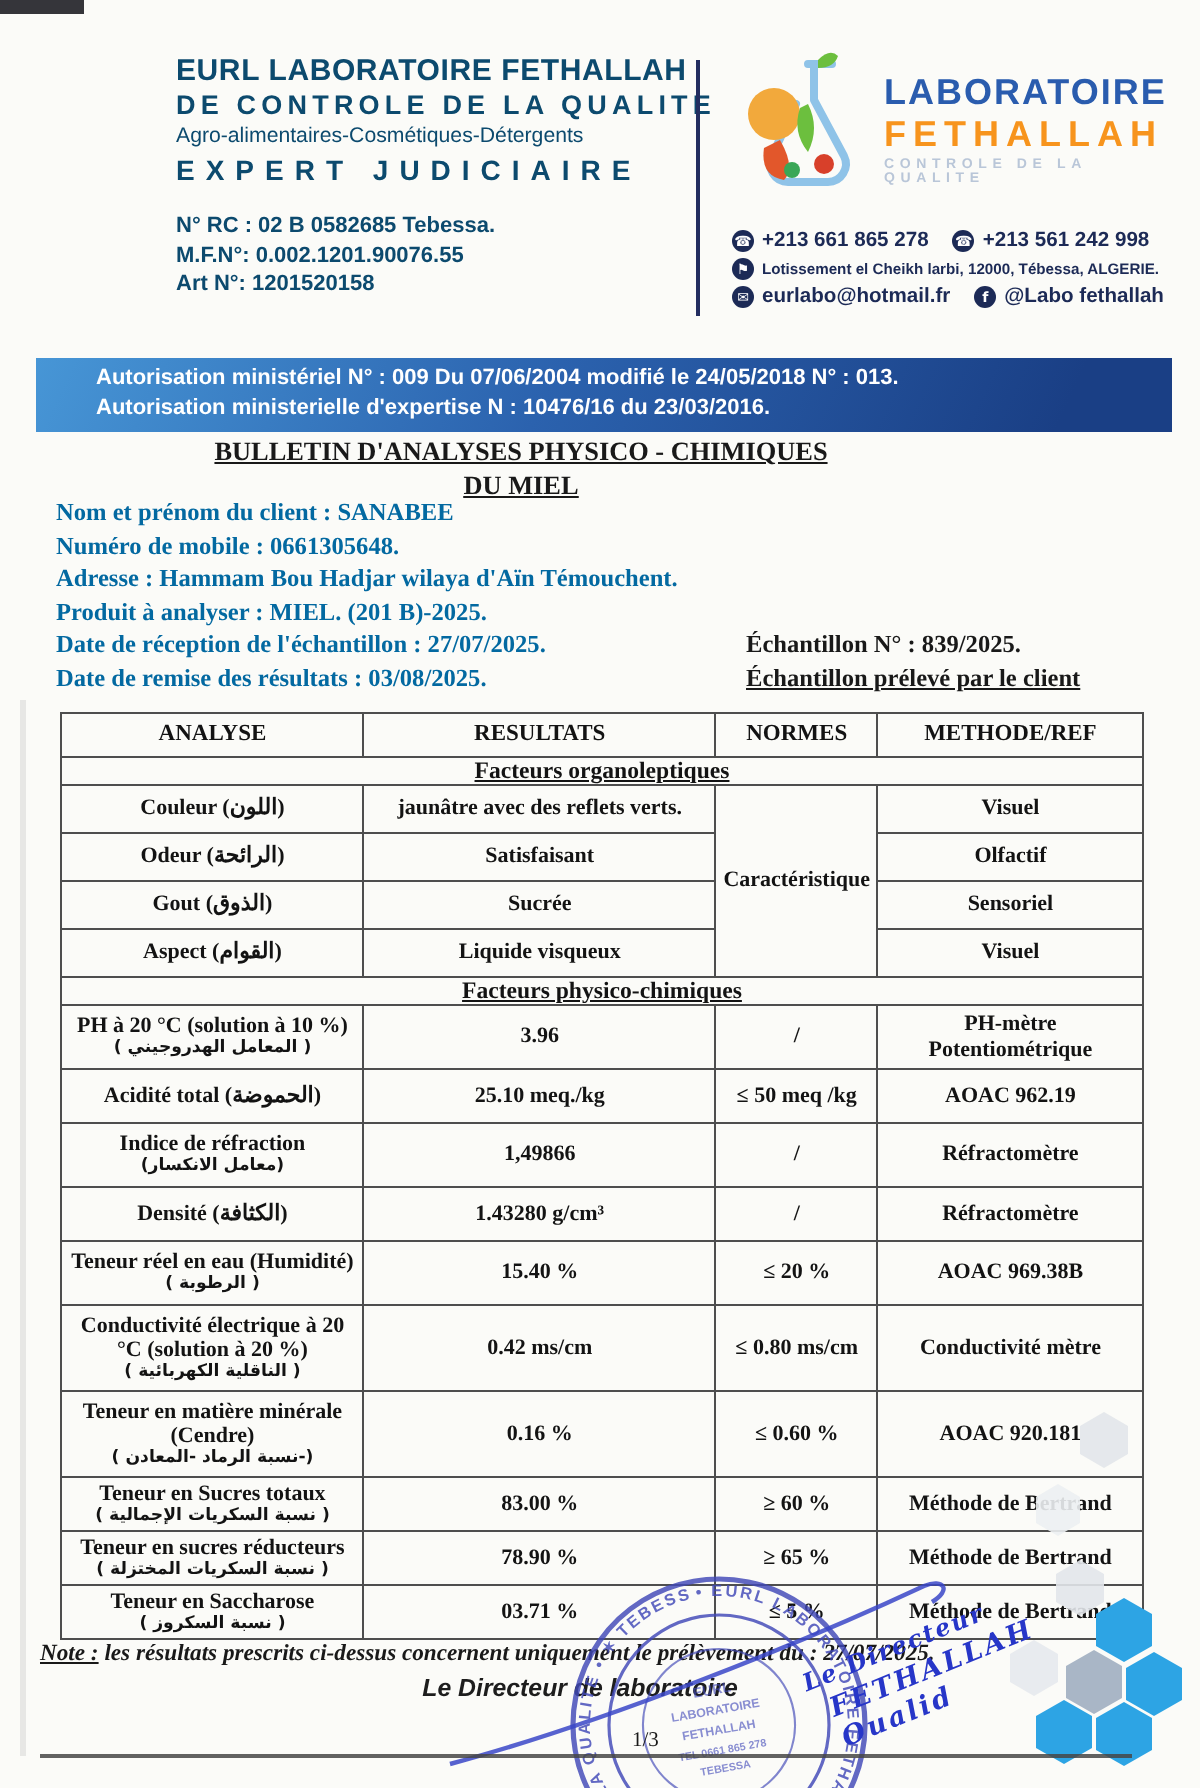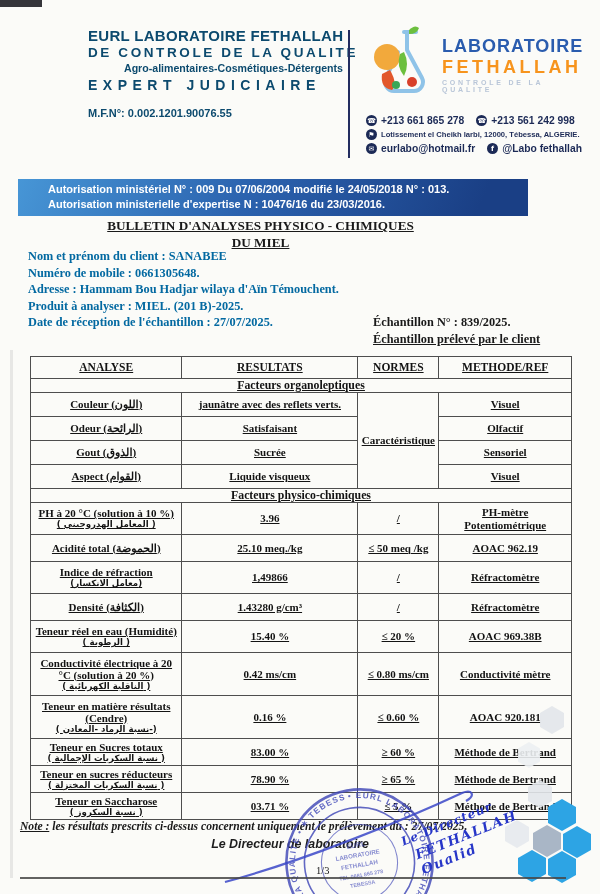--- a/index.html
+++ b/index.html
@@ -6,21 +6,21 @@
   .page{position:relative;width:600px;height:894px;background:#fbfbf8;overflow:hidden;
         font-family:"Liberation Serif", serif;color:#191919;}
   
   .corner-mark{position:absolute;left:0;top:0;width:42px;height:7px;background:#35353a;}
   .scan-edge{position:absolute;left:10px;top:350px;width:3px;height:528px;background:#8f8f8f;opacity:.18;}
 
   
   .co-block{position:absolute;left:88px;top:27px;color:#0c4a6e;font-family:"Liberation Sans",sans-serif;}
   .co-l1{font-weight:700;font-size:15px;letter-spacing:.3px;}
   .co-l2{font-weight:700;font-size:13.5px;letter-spacing:2.6px;margin-top:1px;}
-  .co-l3{font-weight:700;font-size:10.6px;margin-top:2px;margin-left:36px;}
+  .co-l3{font-weight:400;font-size:10.6px;margin-top:2px;}
   .co-l4{font-weight:700;font-size:14px;letter-spacing:5.5px;margin-top:3px;}
   .co-reg{margin-top:13px;font-weight:700;font-size:11px;line-height:14.5px;}
   .hdr-divider{position:absolute;left:348px;top:30px;width:2px;height:128px;background:#232d60;}
 
   .logo-wrap{position:absolute;left:360px;top:22px;width:230px;display:flex;align-items:flex-start;}
   .logo-flask{width:82px;height:84px;flex:0 0 auto;}
   .logo-text{margin-top:14px;font-family:"Liberation Sans",sans-serif;}
   .logo-t1{font-weight:700;font-size:18px;color:#2a5cae;letter-spacing:1px;}
   .logo-t2{font-weight:700;font-size:18px;color:#f7941d;letter-spacing:3.5px;}
   .logo-t3{font-weight:700;font-size:7px;color:#b9c6d8;letter-spacing:2.8px;margin-top:1px;}
@@ -28,38 +28,38 @@
   .contact{position:absolute;left:366px;top:115px;width:228px;font-family:"Liberation Sans",sans-serif;
            color:#1c2a56;font-weight:700;}
   .c-row{display:flex;align-items:center;margin-bottom:3px;}
   .c-ic{display:inline-flex;align-items:center;justify-content:center;width:11px;height:11px;border-radius:50%;
         background:#1c2a56;color:#fff;font-size:7px;margin-right:4px;flex:0 0 auto;font-family:"DejaVu Sans",sans-serif;}
   .c-txt{font-size:10.3px;}
   .c-sm{font-size:7.6px;}
   .c-gap{width:12px;}
 
   
-  .banner{position:absolute;left:18px;top:179px;width:510px;height:37px;
+  .banner{position:absolute;left:18px;top:179px;width:568px;height:37px;
           background:linear-gradient(115deg,#4796d6 0%,#2b62ae 45%,#1a3f85 90%);
           color:#fff;font-family:"Liberation Sans",sans-serif;font-weight:700;font-size:11px;
           line-height:15px;padding:3px 16px 0 30px;box-sizing:border-box;}
 
   
   .doc-title{position:absolute;left:0;top:218px;width:521px;text-align:center;font-weight:700;font-size:13.2px;}
   .doc-title span{text-decoration:underline;}
   .doc-title .t2{display:block;margin-top:1px;}
 
   
   .client{position:absolute;left:28px;top:248px;font-weight:700;font-size:12.3px;line-height:16.5px;color:#0369a1;}
   .client-right{position:absolute;left:373px;top:314px;font-weight:700;font-size:12.3px;line-height:16.5px;}
   .client-right .u{text-decoration:underline;}
 
   
   table.anal{position:absolute;left:30px;top:356px;width:542px;border-collapse:collapse;
-             font-weight:700;font-size:11px;color:#131313;text-decoration:underline;}
+             font-weight:700;font-size:11px;color:#131313;}
   table.anal td,table.anal th{border:1.4px solid #4e4e4e;text-align:center;vertical-align:middle;
              padding:0 3px;line-height:12.5px;}
   th.h{height:21px;font-size:11.5px;}
   tr.sec td{height:13px;font-size:11.8px;margin-left:20px;}
   tr.sec td span{text-decoration:underline;}
   .ar{font-family:"DejaVu Sans",sans-serif;font-size:8.6px;font-weight:700;line-height:11px;}
   .fr{line-height:12px;}
   td.meth{font-size:11px;}
   .col-a{width:28%;}.col-r{width:32.5%;}.col-n{width:15%;}.col-m{width:24.5%;}
 
@@ -90,21 +90,23 @@
 
   <div class="corner-mark"></div>
   <div class="scan-edge"></div>
 
   <div class="co-block">
     <div class="co-l1">EURL LABORATOIRE FETHALLAH</div>
     <div class="co-l2">DE CONTROLE DE LA QUALITE</div>
     <div class="co-l3">Agro-alimentaires-Cosmétiques-Détergents</div>
     <div class="co-l4">EXPERT JUDICIAIRE</div>
     <div class="co-reg">
+      <div>N° RC : 02 B 0582685 Tebessa.</div>
       <div>M.F.N°: 0.002.1201.90076.55</div>
+      <div>Art N°: 1201520158</div>
     </div>
   </div>
 
   <div class="hdr-divider"></div>
 
   <div class="logo-wrap">
     <svg class="logo-flask" viewBox="0 0 82 84">
       <path d="M44 10 h12 M47 12 v16 L62 56 a9 9 0 0 1 -8 13 H34 a9 9 0 0 1 -8-13 L38 30" fill="none" stroke="#8fc3e8" stroke-width="4" stroke-linecap="round" stroke-linejoin="round"></path>
       <circle cx="27" cy="35" r="13" fill="#f2a93c"></circle>
       <path d="M30 48 q8 14 2 20 q-12-2-10-16z" fill="#e2572b"></path>
@@ -150,20 +152,21 @@
     <span>BULLETIN D'ANALYSES PHYSICO - CHIMIQUES</span>
     <span class="t2"><span>DU MIEL</span></span>
   </div>
 
   <div class="client">
     <div>Nom et prénom du client : SANABEE</div>
     <div>Numéro de mobile : 0661305648.</div>
     <div>Adresse : Hammam Bou Hadjar  wilaya d'Aïn Témouchent.</div>
     <div>Produit à analyser : MIEL.  (201 B)-2025.</div>
     <div>Date de réception de l'échantillon : 27/07/2025.</div>
+    <div>Date de remise des résultats : 03/08/2025.</div>
   </div>
   <div class="client-right">
     <div>Échantillon N° : 839/2025.</div>
     <div class="u">Échantillon prélevé  par le client</div>
   </div>
 
   <table class="anal">
     <colgroup>
         <col class="col-a">
         <col class="col-r">
@@ -252,21 +255,21 @@
       <td>
             <div class="fr">Conductivité électrique à 20 °C  (solution à 20 %)</div>
             <div class="ar">( الناقلية الكهربائية )</div>
           </td>
       <td>0.42 ms/cm</td>
       <td>≤ 0.80 ms/cm</td>
       <td class="meth">Conductivité mètre</td>
     </tr>
     <tr style="height:43px">
       <td>
-            <div class="fr">Teneur en matière résultats (Cendre)</div>
+            <div class="fr">Teneur en matière minérale (Cendre)</div>
             <div class="ar">( نسبة الرماد -المعادن-)</div>
           </td>
       <td>0.16 %</td>
       <td>≤ 0.60 %</td>
       <td class="meth">AOAC 920.181</td>
     </tr>
     <tr style="height:27px">
       <td>
             <div class="fr">Teneur en Sucres totaux</div>
             <div class="ar">( نسبة السكريات الإجمالية )</div>

